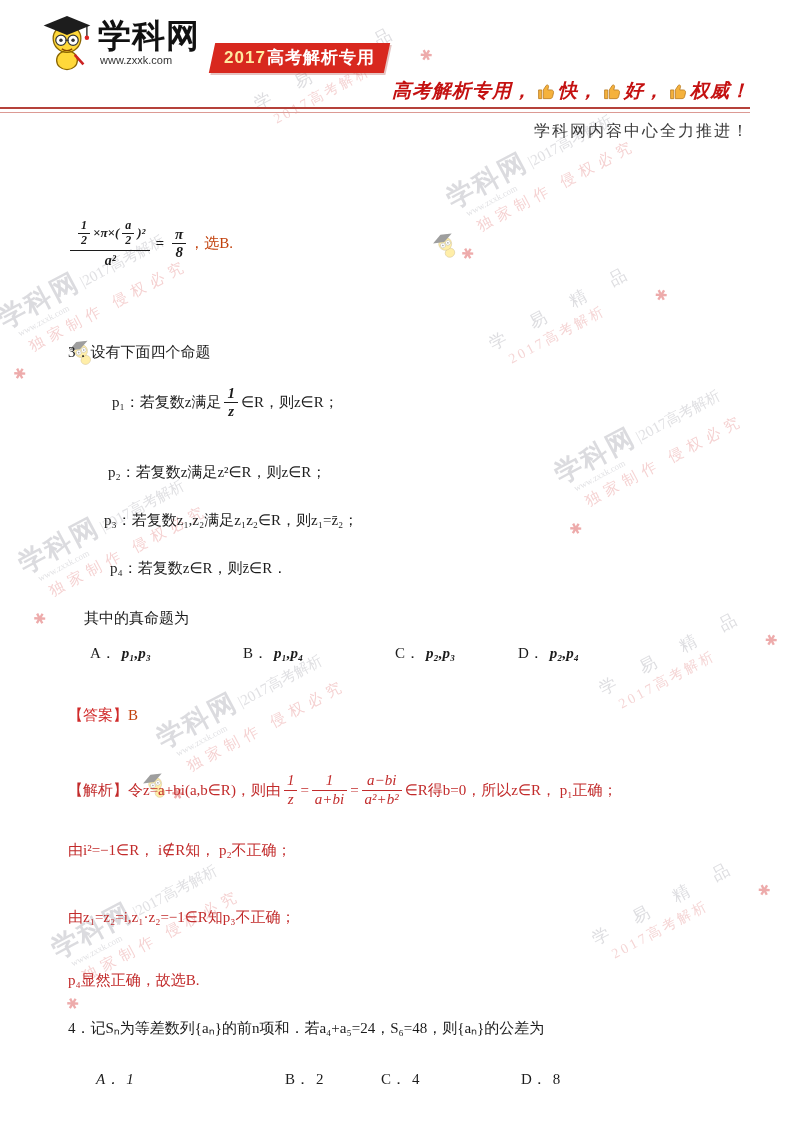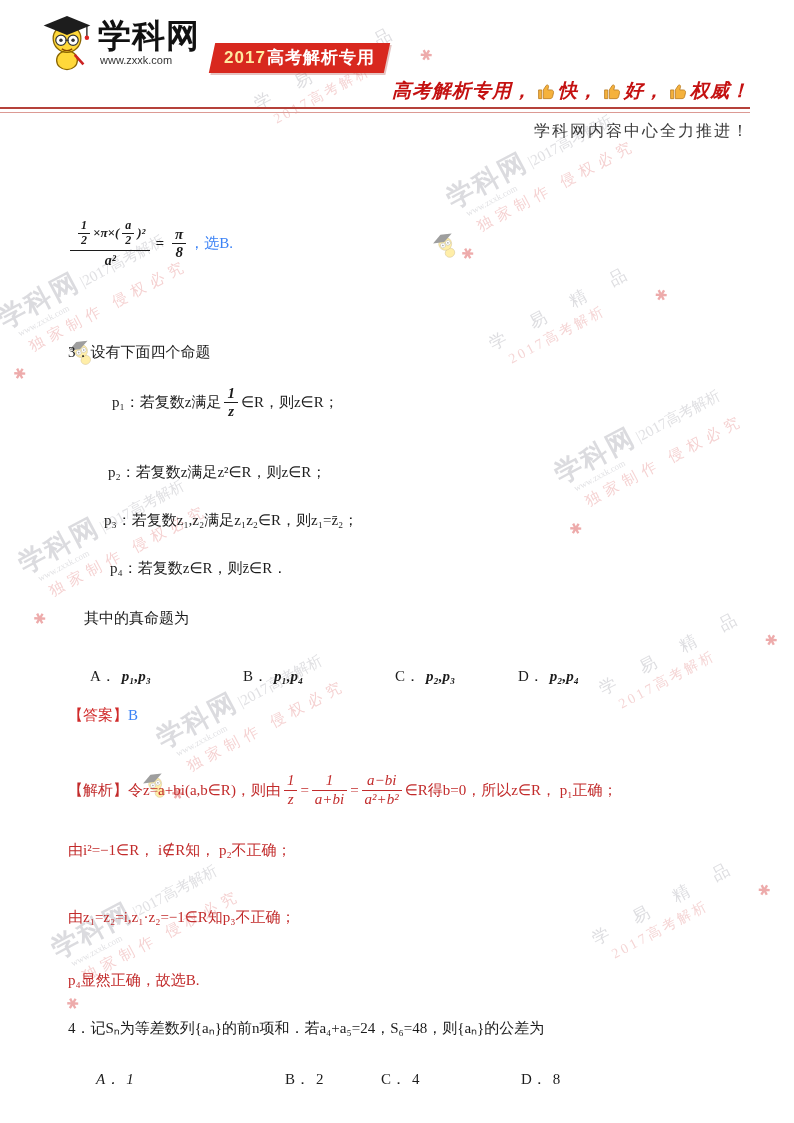--- a/index.html
+++ b/index.html
@@ -34,21 +34,21 @@
   .fr .n{padding:0 3px;}
   .fr .d{border-top:1.4px solid currentColor;padding:0 3px;}
   .fr.reg{font-weight:normal;}
   .bigfr{display:inline-flex;flex-direction:column;align-items:center;line-height:1.1;
          font-family:"Liberation Serif",serif;font-style:italic;font-weight:bold;font-size:13px;}
   .bigfr .num{display:inline-flex;align-items:center;padding:0 5px 2px 5px;}
   .bigfr .den{border-top:1.4px solid currentColor;width:100%;text-align:center;padding-top:2px;font-size:14px;}
   .bigfr .fr{font-size:12px;}
 
   
-  .red{color:#3b82f6;text-align:right;}
+  .red{color:#c2410c;text-align:right;}
   .ans-tag{color:#d02a2a;}
   .ana{color:#c22b2b;}
   .opt{position:absolute;white-space:nowrap;}
   .opt .val{margin-left:6px;font-family:"Liberation Serif",serif;}
   .vi .val{font-weight:bold;font-style:italic;}
   .vp .val{font-weight:normal;}
 
   
   .wm{position:absolute;transform:rotate(-28deg);transform-origin:left top;
       pointer-events:none;white-space:nowrap;opacity:.55;z-index:0;}
@@ -243,21 +243,21 @@
         <span class="n">1</span>
         <span class="d">z</span>
       </span>
     <span>∈R，则z∈R；</span>
   </div>
   <div class="abs content" style="left:108px;top:229px;">p₂：若复数z满足z²∈R，则z∈R；</div>
   <div class="abs content" style="left:104px;top:258px;">p₃：若复数z₁,z₂满足z₁z₂∈R，则z₁=z̄₂；</div>
   <div class="abs content" style="left:110px;top:287px;">p₄：若复数z∈R，则z̄∈R．</div>
   <div class="abs content" style="left:84px;top:318px;">其中的真命题为</div>
 
-  <div class="abs content" style="left:0;top:357px;width:704px;height:22px;">
+  <div class="abs content" style="left:0;top:334px;width:704px;height:22px;">
     <span class="opt vi" style="left:90px;"><span class="lab">A．</span><span class="val">p₁,p₃</span></span>
     <span class="opt vi" style="left:243px;"><span class="lab">B．</span><span class="val">p₁,p₄</span></span>
     <span class="opt vi" style="left:379px;margin-left:16px;"><span class="lab">C．</span><span class="val">p₂,p₃</span></span>
     <span class="opt vi" style="left:518px;"><span class="lab">D．</span><span class="val">p₂,p₄</span></span>
   </div>
 
   <div class="abs content" style="left:68px;top:374px;">
     <span class="ans-tag">【答案】</span><span class="red">B</span>
   </div>
 

